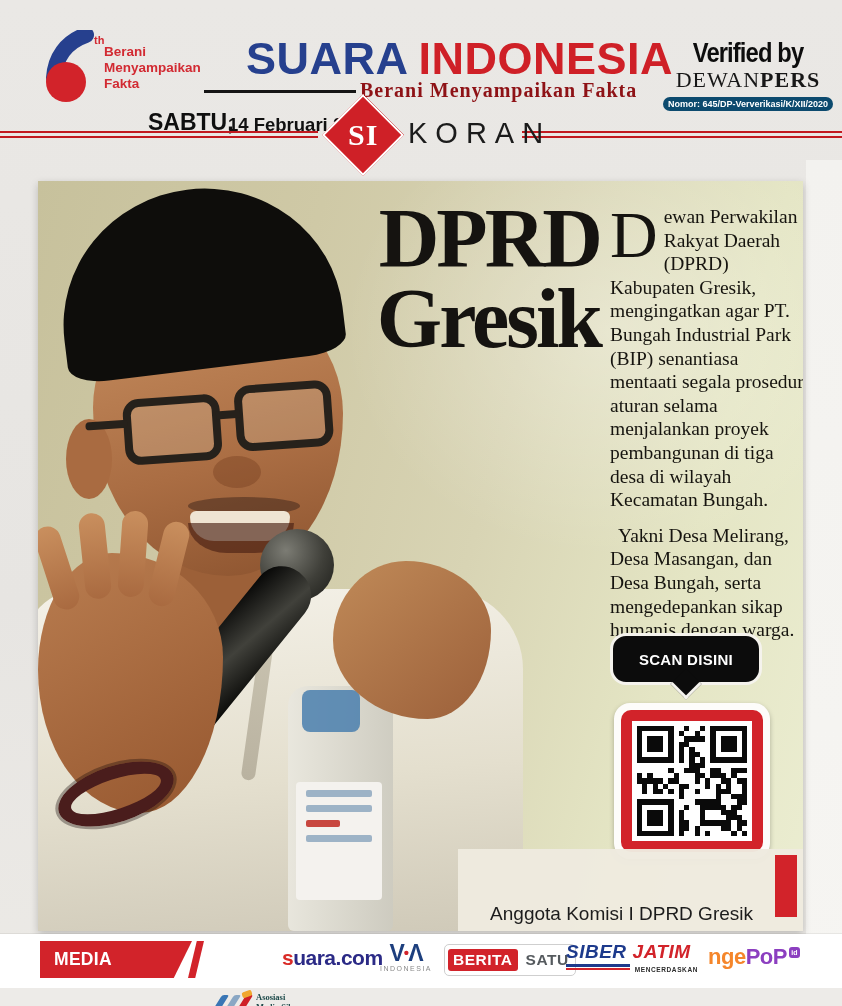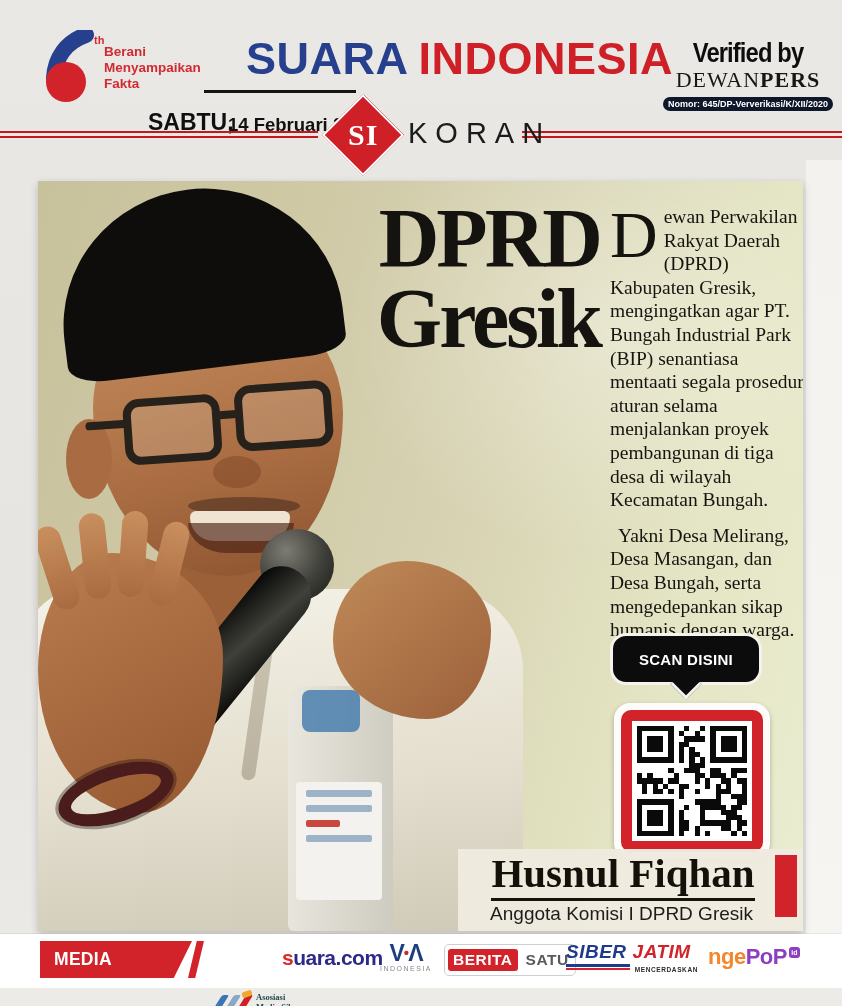--- a/index.html
+++ b/index.html
@@ -28,21 +28,21 @@
   .masthead-title .w2 { color:#cf2027; margin-left:10px; }
   .masthead-rule { position:absolute; left:6px; top:57px; width:152px; height:3px; background:#151515; }
   .masthead-tagline { position:absolute; left:162px; top:46px; font-family:"Liberation Serif",serif; font-weight:700; font-size:20px; letter-spacing:1px; color:#8e1216; white-space:nowrap; }
 
   
   .verified { left:658px; top:38px; width:180px; text-align:center; }
   .verified-line1 { font-size:27px; font-weight:800; letter-spacing:-1px; color:#0d0d0d; transform:scaleX(.88); transform-origin:center; }
   .verified-org { font-family:"Liberation Serif",serif; font-size:22px; color:#171717; letter-spacing:1px; margin-top:-2px; }
   .verified-org .oa { font-weight:400; }
   .verified-org .ob { font-weight:700; }
-  .verified-pill { display:inline-block; margin-top:2px; background:#0f172a; border-radius:9px; color:#fff; font-size:9px; font-weight:700; padding:2px 5px; white-space:nowrap; }
+  .verified-pill { display:inline-block; margin-top:2px; background:#0c4a6e; border-radius:9px; color:#fff; font-size:9px; font-weight:700; padding:2px 5px; white-space:nowrap; }
 
   
   .date-day  { left:148px; top:109px; font-size:23px; font-weight:800; color:#0f0f0f; }
   .date-rest { left:228px; top:114px; font-size:18.5px; font-weight:700; color:#111; }
   .rule { height:7px; border-top:2px solid #c2191f; border-bottom:2px solid #c2191f; }
   .rule-left  { left:0;     top:131px; width:318px; }
   .rule-right { left:522px; top:131px; width:320px; }
   .si-diamond { left:334px; top:106px; width:58px; height:58px; background:#cf2027; transform:rotate(45deg); display:flex; align-items:center; justify-content:center; box-shadow:0 0 0 2px #fff inset; }
   .si-diamond span { transform:rotate(-45deg); color:#fff; font-family:"Liberation Serif",serif; font-weight:700; font-size:30px; letter-spacing:1px; }
   .koran { left:408px; top:117px; font-size:29px; letter-spacing:8px; color:#1b1b1b; font-weight:400; }
@@ -165,20 +165,21 @@
     <div>Menyampaikan</div>
     <div>Fakta</div>
   </div>
 </div>
 
 <div class="abs masthead">
   <div class="masthead-title">
     <span class="w1">SUARA</span><span class="w2">INDONESIA</span>
   </div>
   <div class="masthead-rule"></div>
+  <div class="masthead-tagline">Berani Menyampaikan Fakta</div>
 </div>
 
 <div class="abs verified">
   <div class="verified-line1">Verified by</div>
   <div class="verified-org">
     <span class="oa">DEWAN</span><span class="ob">PERS</span>
   </div>
   <div><span class="verified-pill">Nomor: 645/DP-Ververikasi/K/XII/2020</span></div>
 </div>
 
@@ -689,21 +690,20 @@
             <div></div>
             <div class="on"></div>
             <div></div>
             <div class="on"></div>
           </div>
       </div>
     </div>
   </div>
 
   <div class="abs name-band">
-    <div class="person-name"><span>Husnul Fiqhan</span></div>
     <div class="person-title">Anggota Komisi I DPRD Gresik</div>
     <div class="name-red-bar"></div>
   </div>
 </div>
 
 <div class="abs footer-strip"></div>
 <div class="abs footer-below"></div>
 <div class="abs mp-flag">MEDIA PARTNER</div>
 <div class="abs mp-sliver"></div>
 

